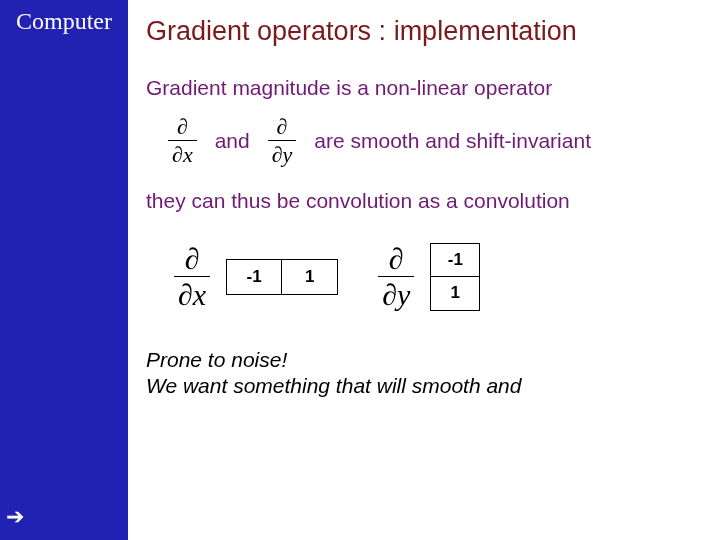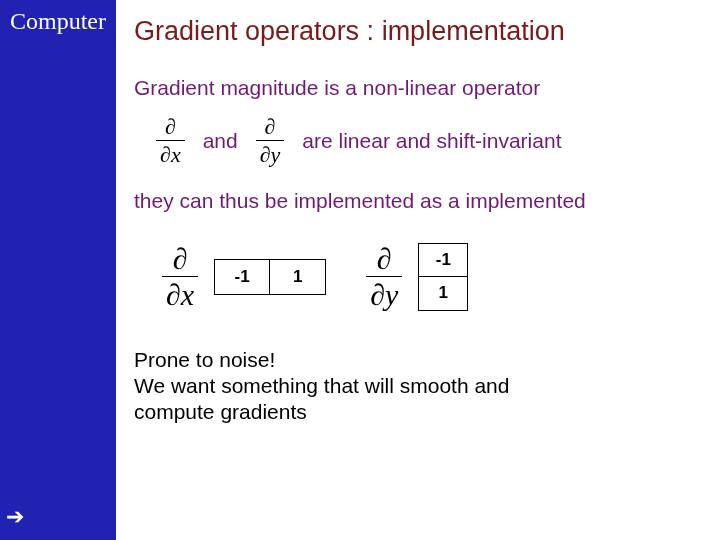--- a/index.html
+++ b/index.html
@@ -5,21 +5,21 @@
   * { margin: 0; padding: 0; box-sizing: border-box; }
   body {
     width: 720px;
     height: 540px;
     font-family: Arial, Helvetica, sans-serif;
     display: flex;
     background: #ffffff;
     overflow: hidden;
   }
   .sidebar {
-    width: 116px;
+    width: 128px;
     height: 540px;
     background: #2222b2;
     position: relative;
     flex-shrink: 0;
   }
   .sidebar-title {
     position: absolute;
     top: 8px;
     left: 0;
     right: 0;
@@ -115,20 +115,21 @@
     align-items: center;
     justify-content: center;
     font-family: Arial, sans-serif;
     font-size: 17px;
     font-weight: bold;
   }
   .kernel-v .cell + .cell { border-top: none; }
   .closing {
     font-size: 21px;
     line-height: 1.25;
+    font-style: italic;
   }
 </style>
 </head>
 <body>
 
 <div class="sidebar">
   <div class="sidebar-title">
     <span>Computer</span><br>
   </div>
   <div class="arrow-icon">➔</div>
@@ -145,24 +146,24 @@
       <span class="num">∂</span>
       <span class="bar"></span>
       <span class="den"><span class="d">∂</span><span>x</span></span>
     </span>
     <span class="body-text">and</span>
     <span class="partial-frac">
       <span class="num">∂</span>
       <span class="bar"></span>
       <span class="den"><span class="d">∂</span><span>y</span></span>
     </span>
-    <span class="body-text">are linear and shift-invariant</span>
+    <span class="body-text">are smooth and shift-invariant</span>
   </div>
 
-  <div class="body-text line2">they can thus be implemented as a implemented</div>
+  <div class="body-text line2">they can thus be convolution as a convolution</div>
 
   <div class="kernels">
     <div class="kernel-group big-partial">
       <span class="partial-frac">
         <span class="num">∂</span>
         <span class="bar"></span>
         <span class="den"><span class="d">∂</span><span>x</span></span>
       </span>
       <div class="kernel-h">
         <div class="cell">-1</div>
@@ -179,16 +180,15 @@
       <div class="kernel-v">
         <div class="cell">-1</div>
         <div class="cell">1</div>
       </div>
     </div>
   </div>
 
   <div class="closing">
     <div>Prone to noise!</div>
     <div>We want something that will smooth and</div>
-    <div>compute gradients</div>
   </div>
 
 </div>
 
 </body></html>

